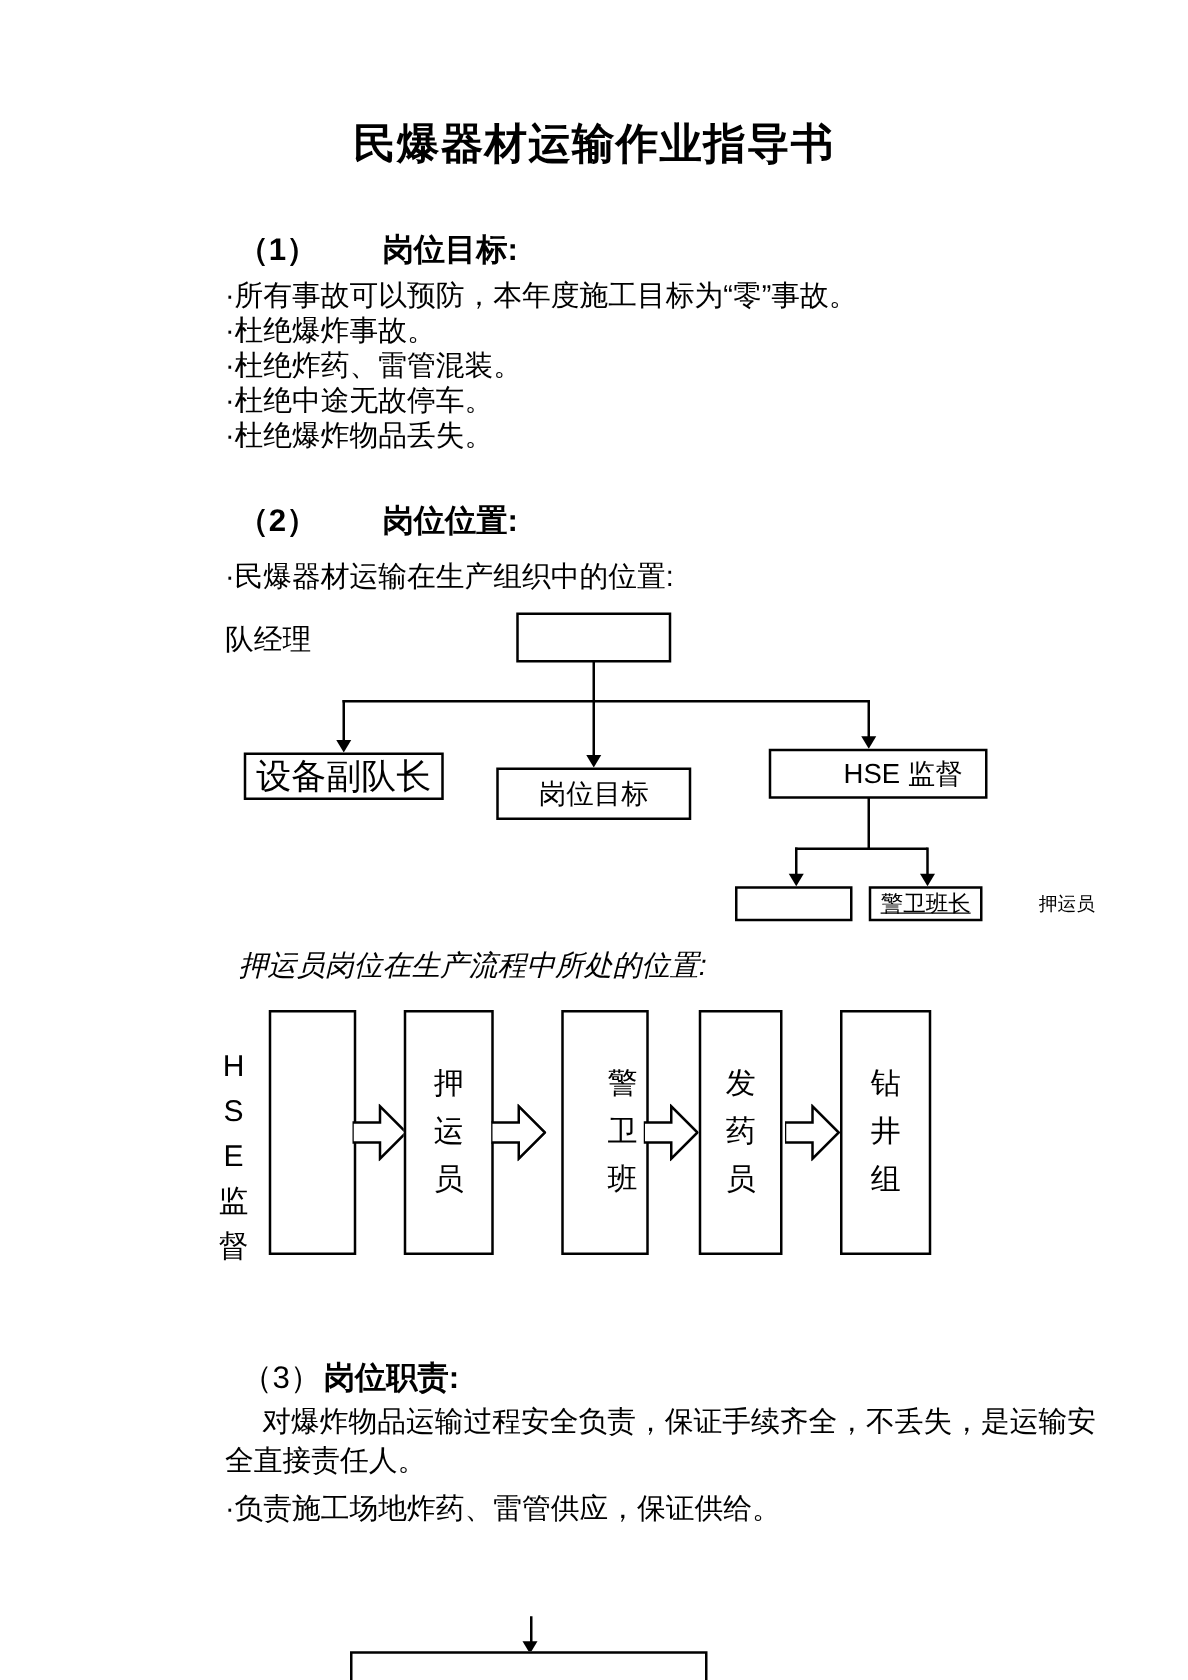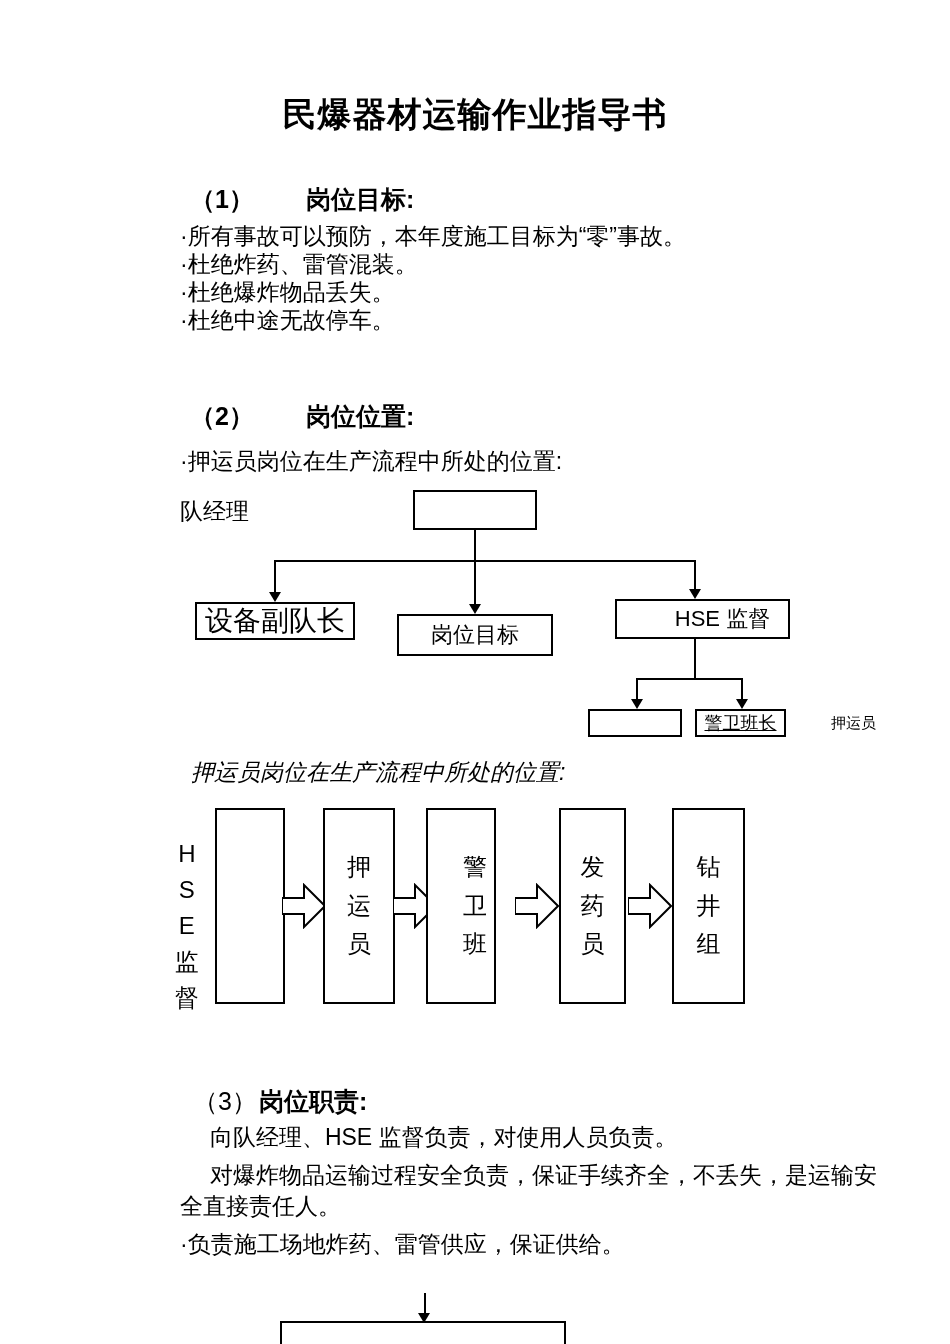--- a/index.html
+++ b/index.html
@@ -50,29 +50,30 @@
 
 <div class="page">
 
   <h1 class="doc-title">民爆器材运输作业指导书</h1>
 
   <div class="sec-heading" style="left:145px; top:183px;">
     <span class="sec-num">（1）</span><span>岗位目标:</span>
   </div>
   <div class="abs body-list" style="left:135px; top:222px;">
     <div class="body-line">·所有事故可以预防，本年度施工目标为“零”事故。</div>
+    <div class="body-line">·杜绝爆炸事故。</div>
     <div class="body-line">·杜绝炸药、雷管混装。</div>
+    <div class="body-line">·杜绝中途无故停车。</div>
     <div class="body-line">·杜绝爆炸物品丢失。</div>
-    <div class="body-line">·杜绝中途无故停车。</div>
   </div>
 
   <div class="sec-heading" style="left:145px; top:400px;">
     <span class="sec-num">（2）</span><span>岗位位置:</span>
   </div>
-  <div class="abs body-line" style="left:135px; top:446px;">·押运员岗位在生产流程中所处的位置:</div>
+  <div class="abs body-line" style="left:135px; top:446px;">·民爆器材运输在生产组织中的位置:</div>
 
   <div>
     <div class="plain-label" style="left:135px; top:496px; font-size:23px;">队经理</div>
 
     <div class="obox" style="left:368px; top:490px; width:124px; height:40px;"></div>
 
     <div class="vline" style="left:429px; top:529px; height:32px;"></div>
     <div class="hline" style="left:229px; top:560px; width:422px;"></div>
 
     <div class="vline" style="left:229px; top:560px; height:33px;"></div>
@@ -110,21 +111,21 @@
     </svg>
 
     <div class="fbox" style="left:278px; width:72px;">
       <span class="vtext" style="font-size:24px;">押运员</span>
     </div>
 
     <svg class="flow-arrow" style="left:348px;" viewBox="0 0 44 46">
       <polygon points="0,15 22,15 22,2 43,23 22,44 22,31 0,31" fill="#ffffff" stroke="#000000" stroke-width="2"></polygon>
     </svg>
 
-    <div class="fbox" style="left:381px; width:70px;padding-left:28px;">
+    <div class="fbox" style="left:404px; width:70px;padding-left:28px;">
       <span class="vtext" style="font-size:24px;">警卫班</span>
     </div>
 
     <svg class="flow-arrow" style="left:470px;" viewBox="0 0 44 46">
       <polygon points="0,15 22,15 22,2 43,23 22,44 22,31 0,31" fill="#ffffff" stroke="#000000" stroke-width="2"></polygon>
     </svg>
 
     <div class="fbox" style="left:514px; width:67px;">
       <span class="vtext" style="font-size:24px;">发药员</span>
     </div>
@@ -135,21 +136,20 @@
 
     <div class="fbox" style="left:627px; width:73px;">
       <span class="vtext" style="font-size:24px;">钻井组</span>
     </div>
   </div>
 
   <div class="sec-heading" style="left:148px; top:1085px;">
     <span class="sec-num tight">（3）</span><span>岗位职责:</span>
   </div>
   <div class="paras" style="left:135px; top:1122px; width:700px;">
-    <p class="indent">向队经理、HSE 监督负责，对使用人员负责。</p>
     <p class="indent">对爆炸物品运输过程安全负责，保证手续齐全，不丢失，是运输安全直接责任人。</p>
     <p>·负责施工场地炸药、雷管供应，保证供给。</p>
   </div>
 
   <div class="vline" style="left:379px; top:1293px; height:22px;"></div>
   <div class="tri-down" style="left:373px; top:1313px;"></div>
   <div class="obox" style="left:235px; top:1321px; width:286px; height:40px;"></div>
 
 </div>
 

